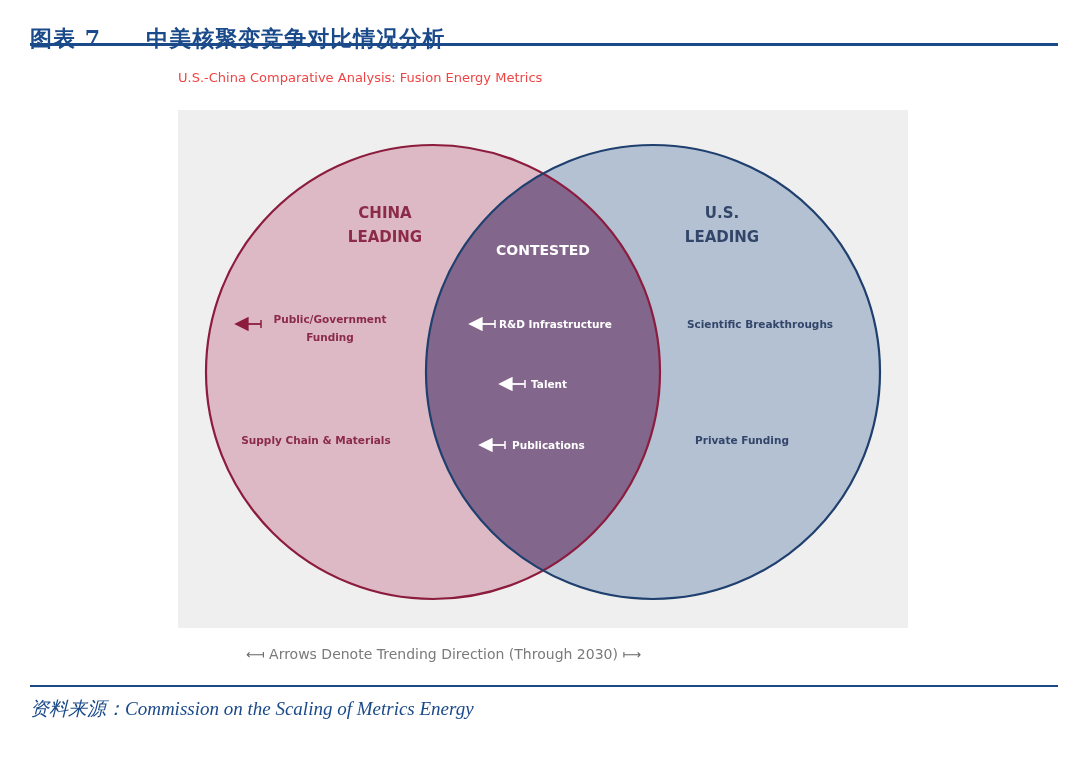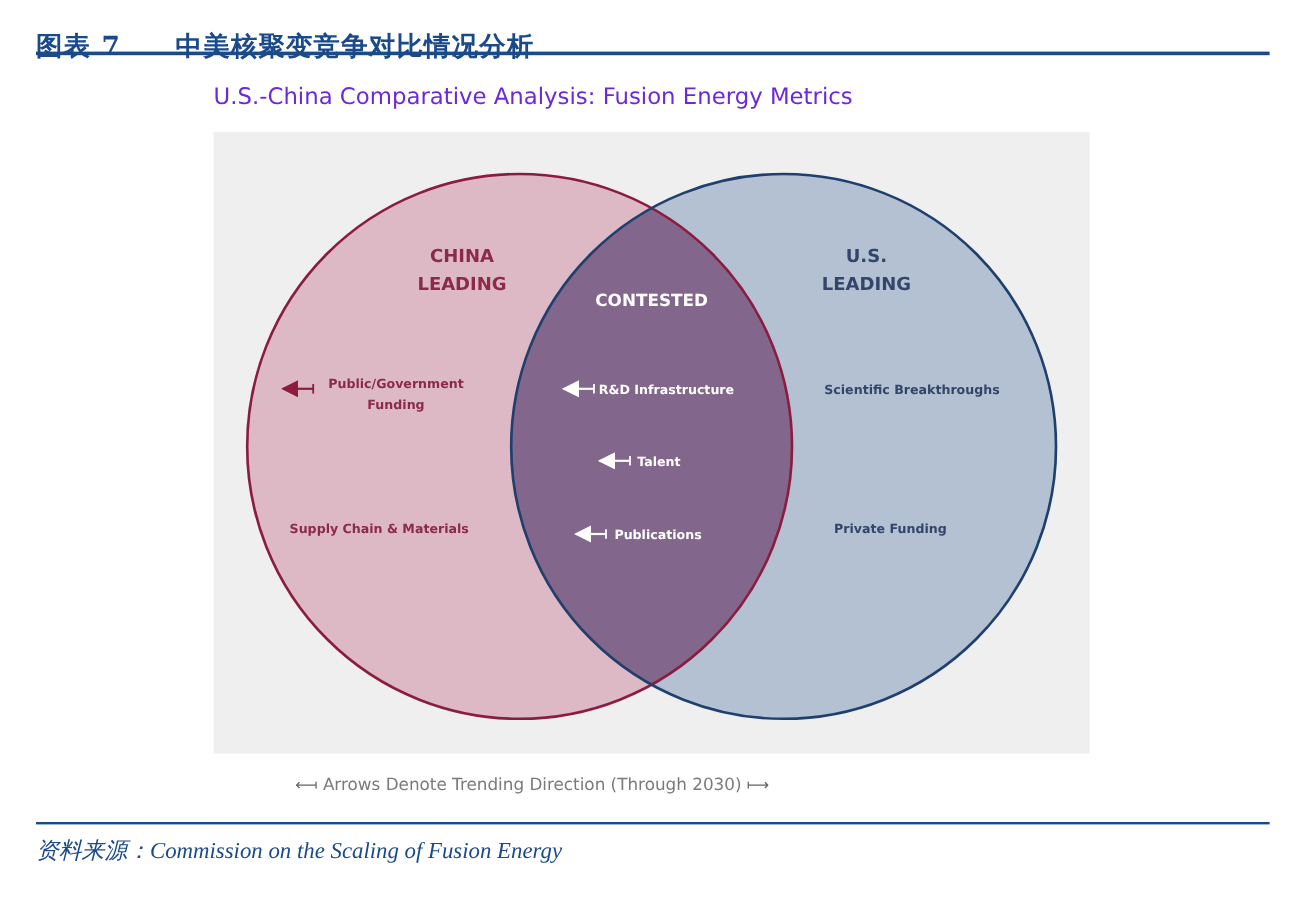--- a/index.html
+++ b/index.html
@@ -1,19 +1,19 @@
 <!DOCTYPE html>
 <html><head>
 <meta charset="utf-8">
 <style>
   html, body { margin: 0; padding: 0; background: #ffffff; }
   body { width: 1080px; height: 765px; position: relative; overflow: hidden; font-family: "DejaVu Sans", sans-serif; }
   .fig-header { position: absolute; left: 30px; top: 24px; font-family: "DejaVu Serif", serif; font-size: 22px; font-weight: bold; color: #1a4a8a; letter-spacing: 1px; }
   .rule-top { position: absolute; left: 30px; right: 22px; top: 43px; height: 3px; background: #1a4a8a; }
-  .chart-title { position: absolute; left: 178px; top: 70px; font-family: "DejaVu Sans", sans-serif; font-size: 19px; color: #6d28d9; font-weight: 500; }
+  .chart-title { position: absolute; left: 178px; top: 70px; font-family: "DejaVu Sans", sans-serif; font-size: 13px; color: #ef4444; font-weight: 500; }
   .panel { position: absolute; left: 178px; top: 110px; width: 730px; height: 518px; background: #efefef; }
   svg.venn { position: absolute; left: 0; top: 0; }
   .legend-note { position: absolute; left: 0; width: 887px; top: 646px; text-align: center; font-family: "DejaVu Sans", sans-serif; font-size: 14px; color: #7a7a7a; }
   .legend-note .arr { color: #666; font-size: 13px; }
   .rule-bottom { position: absolute; left: 30px; right: 22px; top: 685px; height: 2px; background: #1a4a8a; }
   .source { position: absolute; left: 30px; top: 696px; font-family: "Liberation Serif", serif; font-style: italic; font-size: 19px; color: #1a4a8a; }
   .lbl { font-family: "DejaVu Sans", sans-serif; }
 </style>
 </head>
 <body>
@@ -85,13 +85,13 @@
   <text class="lbl" x="742" y="444" text-anchor="middle" font-size="10.5" font-weight="bold" fill="#33466a">Private Funding</text>
 </svg>
 
 <div class="legend-note">
   <span class="arr">⟻</span>
   <span>Arrows Denote Trending Direction (Through 2030)</span>
   <span class="arr">⟼</span>
 </div>
 
 <div class="rule-bottom"></div>
-<div class="source">资料来源：Commission on the Scaling of Fusion Energy</div>
+<div class="source">资料来源：Commission on the Scaling of Metrics Energy</div>
 
 </body></html>

